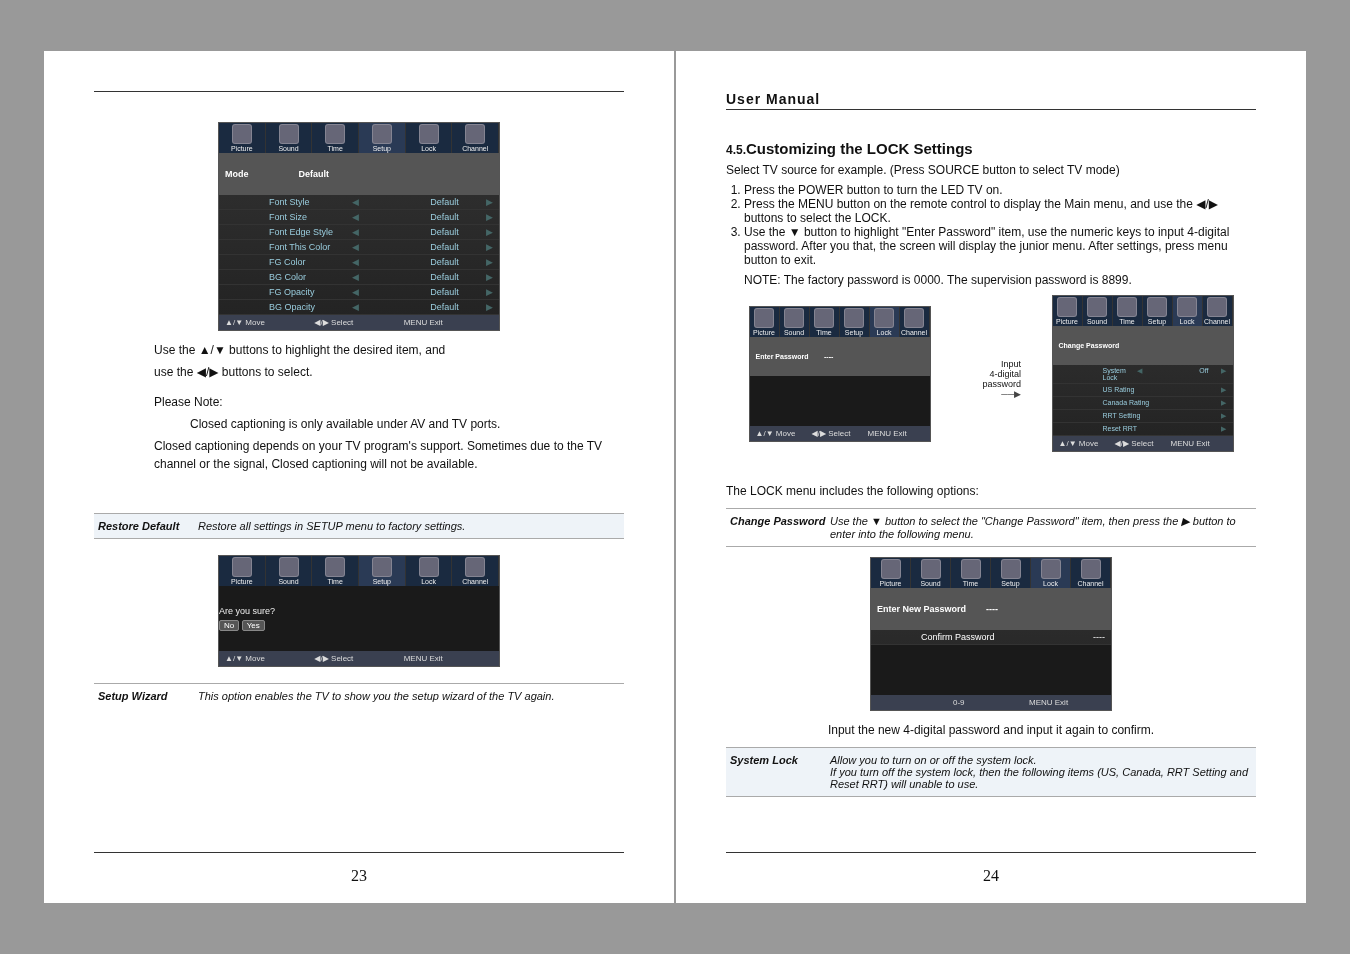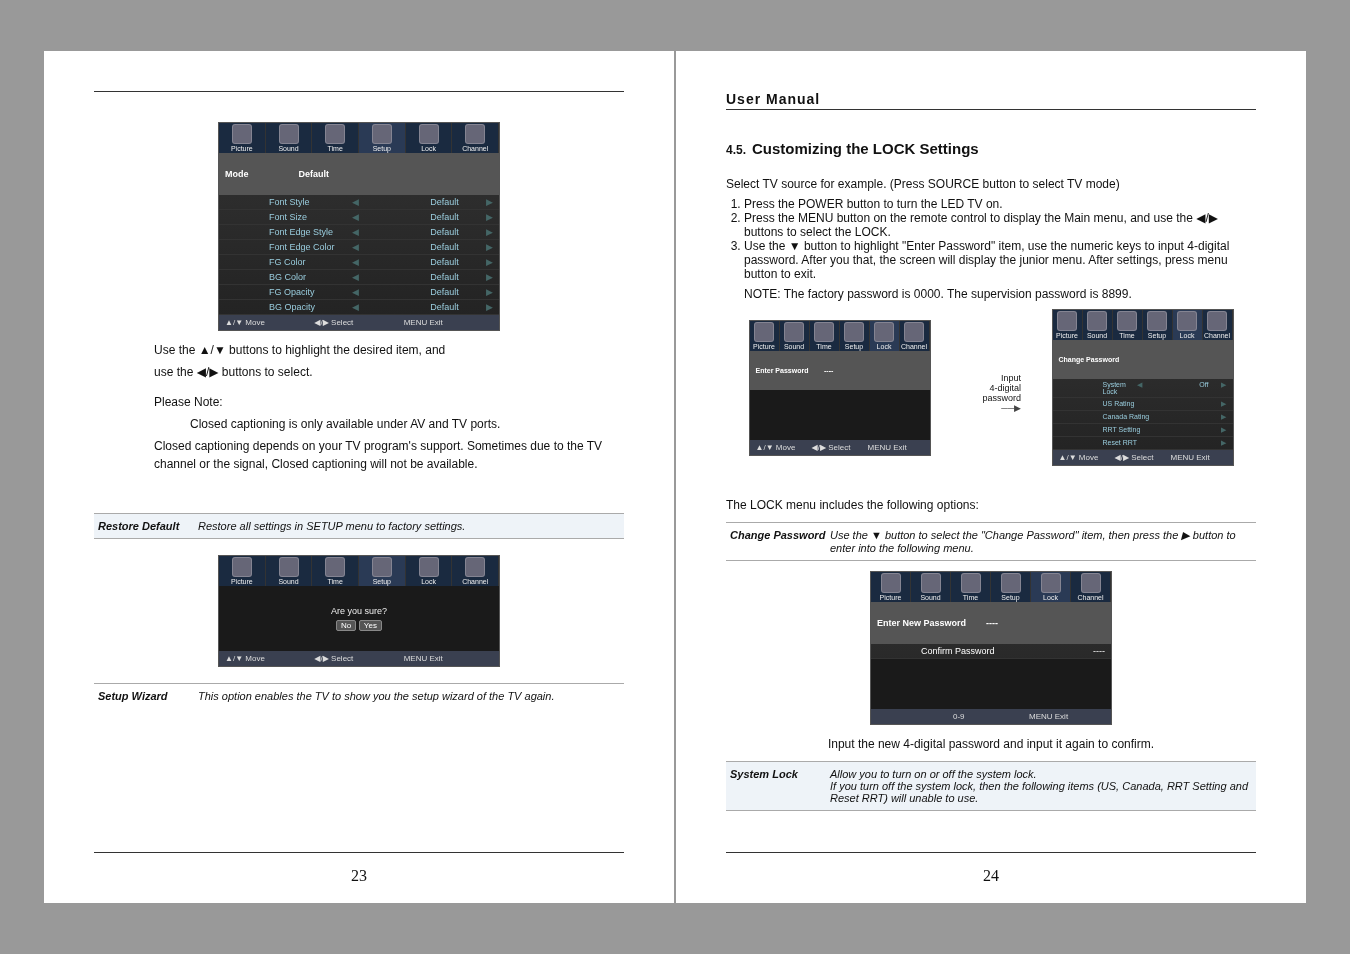--- a/index.html
+++ b/index.html
@@ -17,21 +17,21 @@
     .osd .hdr { background:#555; padding:16px 6px; color:#fff; font-weight:bold; }
     .osd .row { display:flex; padding:2px 6px; border-bottom:1px solid #333; color:#9cd; }
     .osd .row .cell { flex:1;padding-left:44px; }
     .osd .row .mid { color:#466; }
     .osd .bot { display:flex; padding:3px 6px; background:#3a4050; font-size:8px; }
     .osd .bot span { flex:1; }
     .btn-osd { display:inline-block; border:1px solid #888; background:#555; padding:0 4px; border-radius:2px; font-size:8px; color:#fff; }
     p { margin:4px 0; line-height:1.5; }
     ol { margin:4px 0; padding-left:18px; }
     .header2 { font-family:"Trebuchet MS",sans-serif; font-weight:bold; letter-spacing:1px; font-size:14px; margin-bottom:2px; }
-    .sec45 { display:flex; align-items:baseline; gap:6px; margin-top:20px; }
+    .sec45 { display:flex; align-items:baseline; margin-top:20px; }
     .tbl { margin:8px 0; }
     .tbl .r { display:flex; border-top:1px solid #aaa; border-bottom:1px solid #aaa; padding:6px 4px; font-size:11px;font-style:italic; }
     .tbl .r .k { width:100px; font-weight:bold; }
     .tbl .r .v { flex:1; }
     .tbl.hl .r { background:#eef3f8; }
     .scrrow { display:flex; align-items:center; gap:8px; justify-content:center; margin:8px 0; }
     .ann { font-size:9px; text-align:right; width:60px; }
   </style>
 </head>
 <body>
@@ -63,21 +63,21 @@
           <span class="cell" style="text-align:center">Default</span>
           <span class="mid">▶</span>
         </div>
       <div class="row">
           <span class="cell">Font Edge Style</span>
           <span class="mid">◀</span>
           <span class="cell" style="text-align:center">Default</span>
           <span class="mid">▶</span>
         </div>
       <div class="row">
-          <span class="cell">Font Edge Color</span>
+          <span class="cell">Font This Color</span>
           <span class="mid">◀</span>
           <span class="cell" style="text-align:center">Default</span>
           <span class="mid">▶</span>
         </div>
       <div class="row">
           <span class="cell">FG Color</span>
           <span class="mid">◀</span>
           <span class="cell" style="text-align:center">Default</span>
           <span class="mid">▶</span>
         </div>
@@ -121,21 +121,21 @@
 
     <div class="osd" style="margin-top:16px">
       <div class="tabrow">
         <div class="tab"><span class="ico"></span><span>Picture</span></div>
         <div class="tab"><span class="ico"></span><span>Sound</span></div>
         <div class="tab"><span class="ico"></span><span>Time</span></div>
         <div class="tab active"><span class="ico"></span><span>Setup</span></div>
         <div class="tab"><span class="ico"></span><span>Lock</span></div>
         <div class="tab"><span class="ico"></span><span>Channel</span></div>
       </div>
-      <div style="padding:20px 0 20px;text-align:center;background:#1a1a1a">
+      <div style="padding:20px 0 20px;text-align:left;background:#1a1a1a">
         <div style="color:#eee;margin-bottom:4px">Are you sure?</div>
         <span class="btn-osd">No</span>
         <span class="btn-osd">Yes</span>
       </div>
       <div class="bot">
           <span>▲/▼ Move</span>
           <span>◀/▶ Select</span>
           <span>MENU Exit</span>
         </div>
     </div>
@@ -153,21 +153,21 @@
 
   <div class="page">
     <div class="header2">User Manual</div>
     <div class="topline"></div>
 
     <div class="sec45">
       <span style="font-weight:bold">4.5.</span>
       <span style="font-weight:bold;font-size:15px">Customizing the LOCK Settings</span>
     </div>
 
-    <p style="margin-top:18px">Select TV source for example. (Press SOURCE button to select TV mode)</p>
+    <p style="margin-top:4px">Select TV source for example. (Press SOURCE button to select TV mode)</p>
     <ol>
       <li>Press the POWER button to turn the LED TV on.</li>
       <li>Press the MENU button on the remote control to display the Main menu, and use the ◀/▶ buttons to select the LOCK.</li>
       <li>
         <span>Use the ▼ button to highlight "Enter Password" item, use the numeric keys to input 4-digital password. After you that, the screen will display the junior menu. After settings, press menu button to exit.</span>
         <div style="margin-top:6px">NOTE: The factory password is 0000. The supervision password is 8899.</div>
       </li>
     </ol>
 
     <div class="scrrow">

